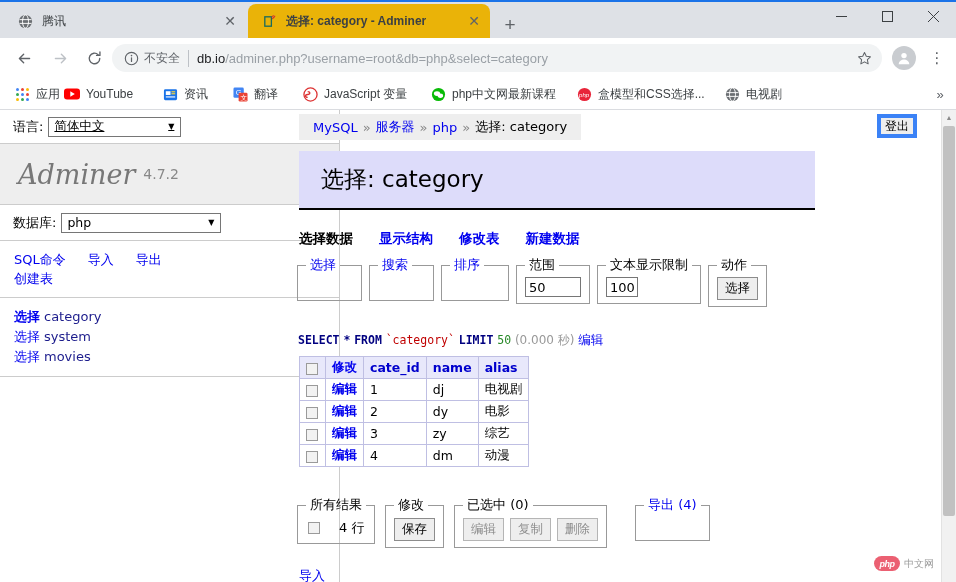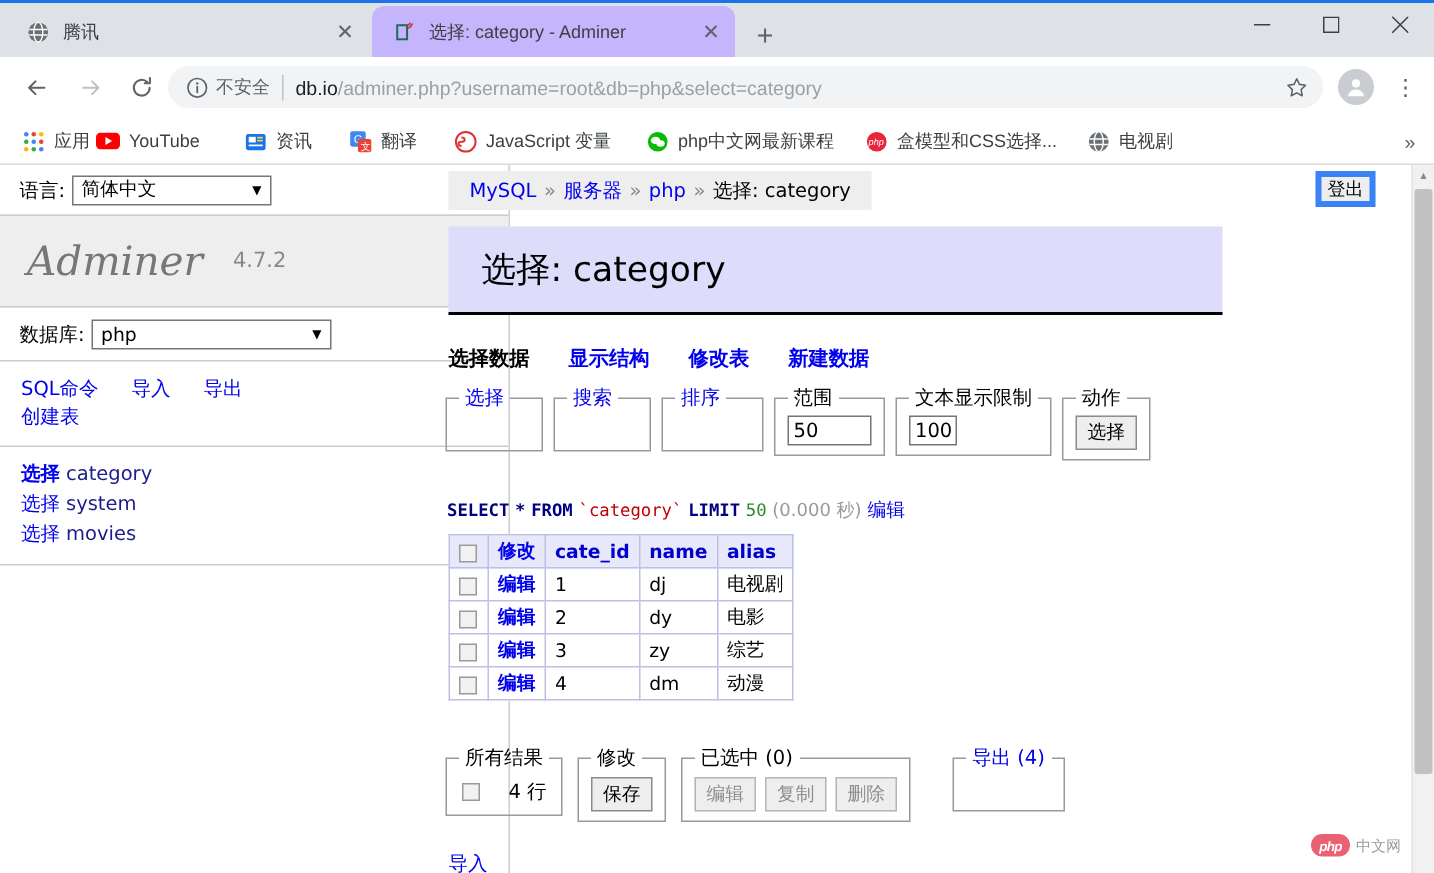--- a/index.html
+++ b/index.html
@@ -8,21 +8,21 @@
     background:#ffffff;
     font-family:"Liberation Sans","DejaVu Sans",sans-serif;
     -webkit-font-smoothing:antialiased;
   }
   
   .chrome{position:absolute;left:0;top:0;width:956px;height:110px;background:#dee1e6;}
   .chrome-topline{position:absolute;left:0;top:0;width:956px;height:2px;background:#1a73e8;}
   .tabstrip{position:absolute;left:0;top:2px;width:956px;height:36px;}
   .tab{position:absolute;top:2px;height:34px;border-radius:8px 8px 0 0;display:flex;align-items:center;box-sizing:border-box;padding:0 6px 0 12px;}
   .tab.inactive{background:#dee1e6;}
-  .tab.active{background:#c4b5fd;}
+  .tab.active{background:#eab308;font-weight:bold;}
   .tab1{left:4px;width:242px;}
   .tab2{left:248px;width:242px;}
   .tab-fav{width:18px;height:18px;flex:0 0 18px;display:flex;align-items:center;justify-content:center;margin-right:8px;}
   .tab-title{flex:1 1 auto;font-size:12px;color:#3c4043;white-space:nowrap;overflow:hidden;text-overflow:ellipsis;}
   .tab-close{width:20px;height:20px;flex:0 0 20px;display:flex;align-items:center;justify-content:center;color:#5f6368;font-size:14px;line-height:1;}
   .newtab{position:absolute;left:496px;top:8px;width:28px;height:28px;display:flex;align-items:center;justify-content:center;color:#5f6368;font-size:19px;line-height:1;}
   .wincontrols{position:absolute;right:0;top:0;height:32px;display:flex;}
   .wc{width:46px;height:32px;display:flex;align-items:center;justify-content:center;color:#3c4043;font-size:12px;}
   .toolbar{position:absolute;left:0;top:38px;width:956px;height:40px;background:#ffffff;}
   .tb-btn{position:absolute;top:6px;width:28px;height:28px;display:flex;align-items:center;justify-content:center;color:#5f6368;}
@@ -47,23 +47,23 @@
   .page{position:absolute;left:0;top:110px;width:956px;height:472px;background:#fff;overflow:hidden;
         font-family:"DejaVu Sans","Liberation Sans",sans-serif;font-size:13px;color:#000;}
   .viewport{position:absolute;left:0;top:0;width:941px;height:472px;overflow:hidden;}
 
   
   .sidebar{position:absolute;left:0;top:0;width:340px;height:472px;border-right:1px solid #cccccc;box-sizing:border-box;background:#fff;}
   .lang-row{height:33px;display:flex;align-items:center;padding-left:13px;}
   .lang-label{font-size:13px;color:#000;margin-right:5px;}
   .sel{border:1px solid #767676;background:#fff;height:20px;font-size:12.5px;display:inline-flex;align-items:center;padding:0 2px 0 5px;box-sizing:border-box;color:#000;position:relative;}
   .sel .arw{margin-left:auto;font-size:8px;color:#000;padding:0 4px 0 10px;}
-  .sel-lang{width:133px;}
+  .sel-lang{width:133px;text-decoration:underline;}
   .sel-db{width:160px;}
-  .logo{height:62px;background:#eeeeee;border-top:1px solid #cccccc;border-bottom:1px solid #cccccc;display:flex;align-items:center;padding-left:18px;box-sizing:border-box;gap:12px;}
+  .logo{height:62px;background:#eeeeee;border-top:1px solid #cccccc;border-bottom:1px solid #cccccc;display:flex;align-items:center;padding-left:18px;box-sizing:border-box;}
   .logo-name{font-family:"DejaVu Serif","Liberation Serif",serif;font-style:italic;font-size:27px;color:#777777;letter-spacing:0px;}
   .logo-ver{font-size:14px;color:#888888;margin-left:8px;}
   .db-row{height:36px;display:flex;align-items:center;padding-left:13px;border-bottom:1px solid #cccccc;box-sizing:border-box;}
   .db-label{font-size:13px;color:#000;margin-right:5px;}
   .links-block{padding:9px 0 9px 14px;border-bottom:1px solid #cccccc;line-height:19px;}
   .tables-block{padding:9px 0 9px 14px;border-bottom:1px solid #cccccc;line-height:20px;}
   a.lnk{color:#0000ee;text-decoration:none;}
   .sp{display:inline-block;width:22px;}
   .tbl-line{white-space:nowrap;}
   .tbl-line .selw{font-weight:bold;}

